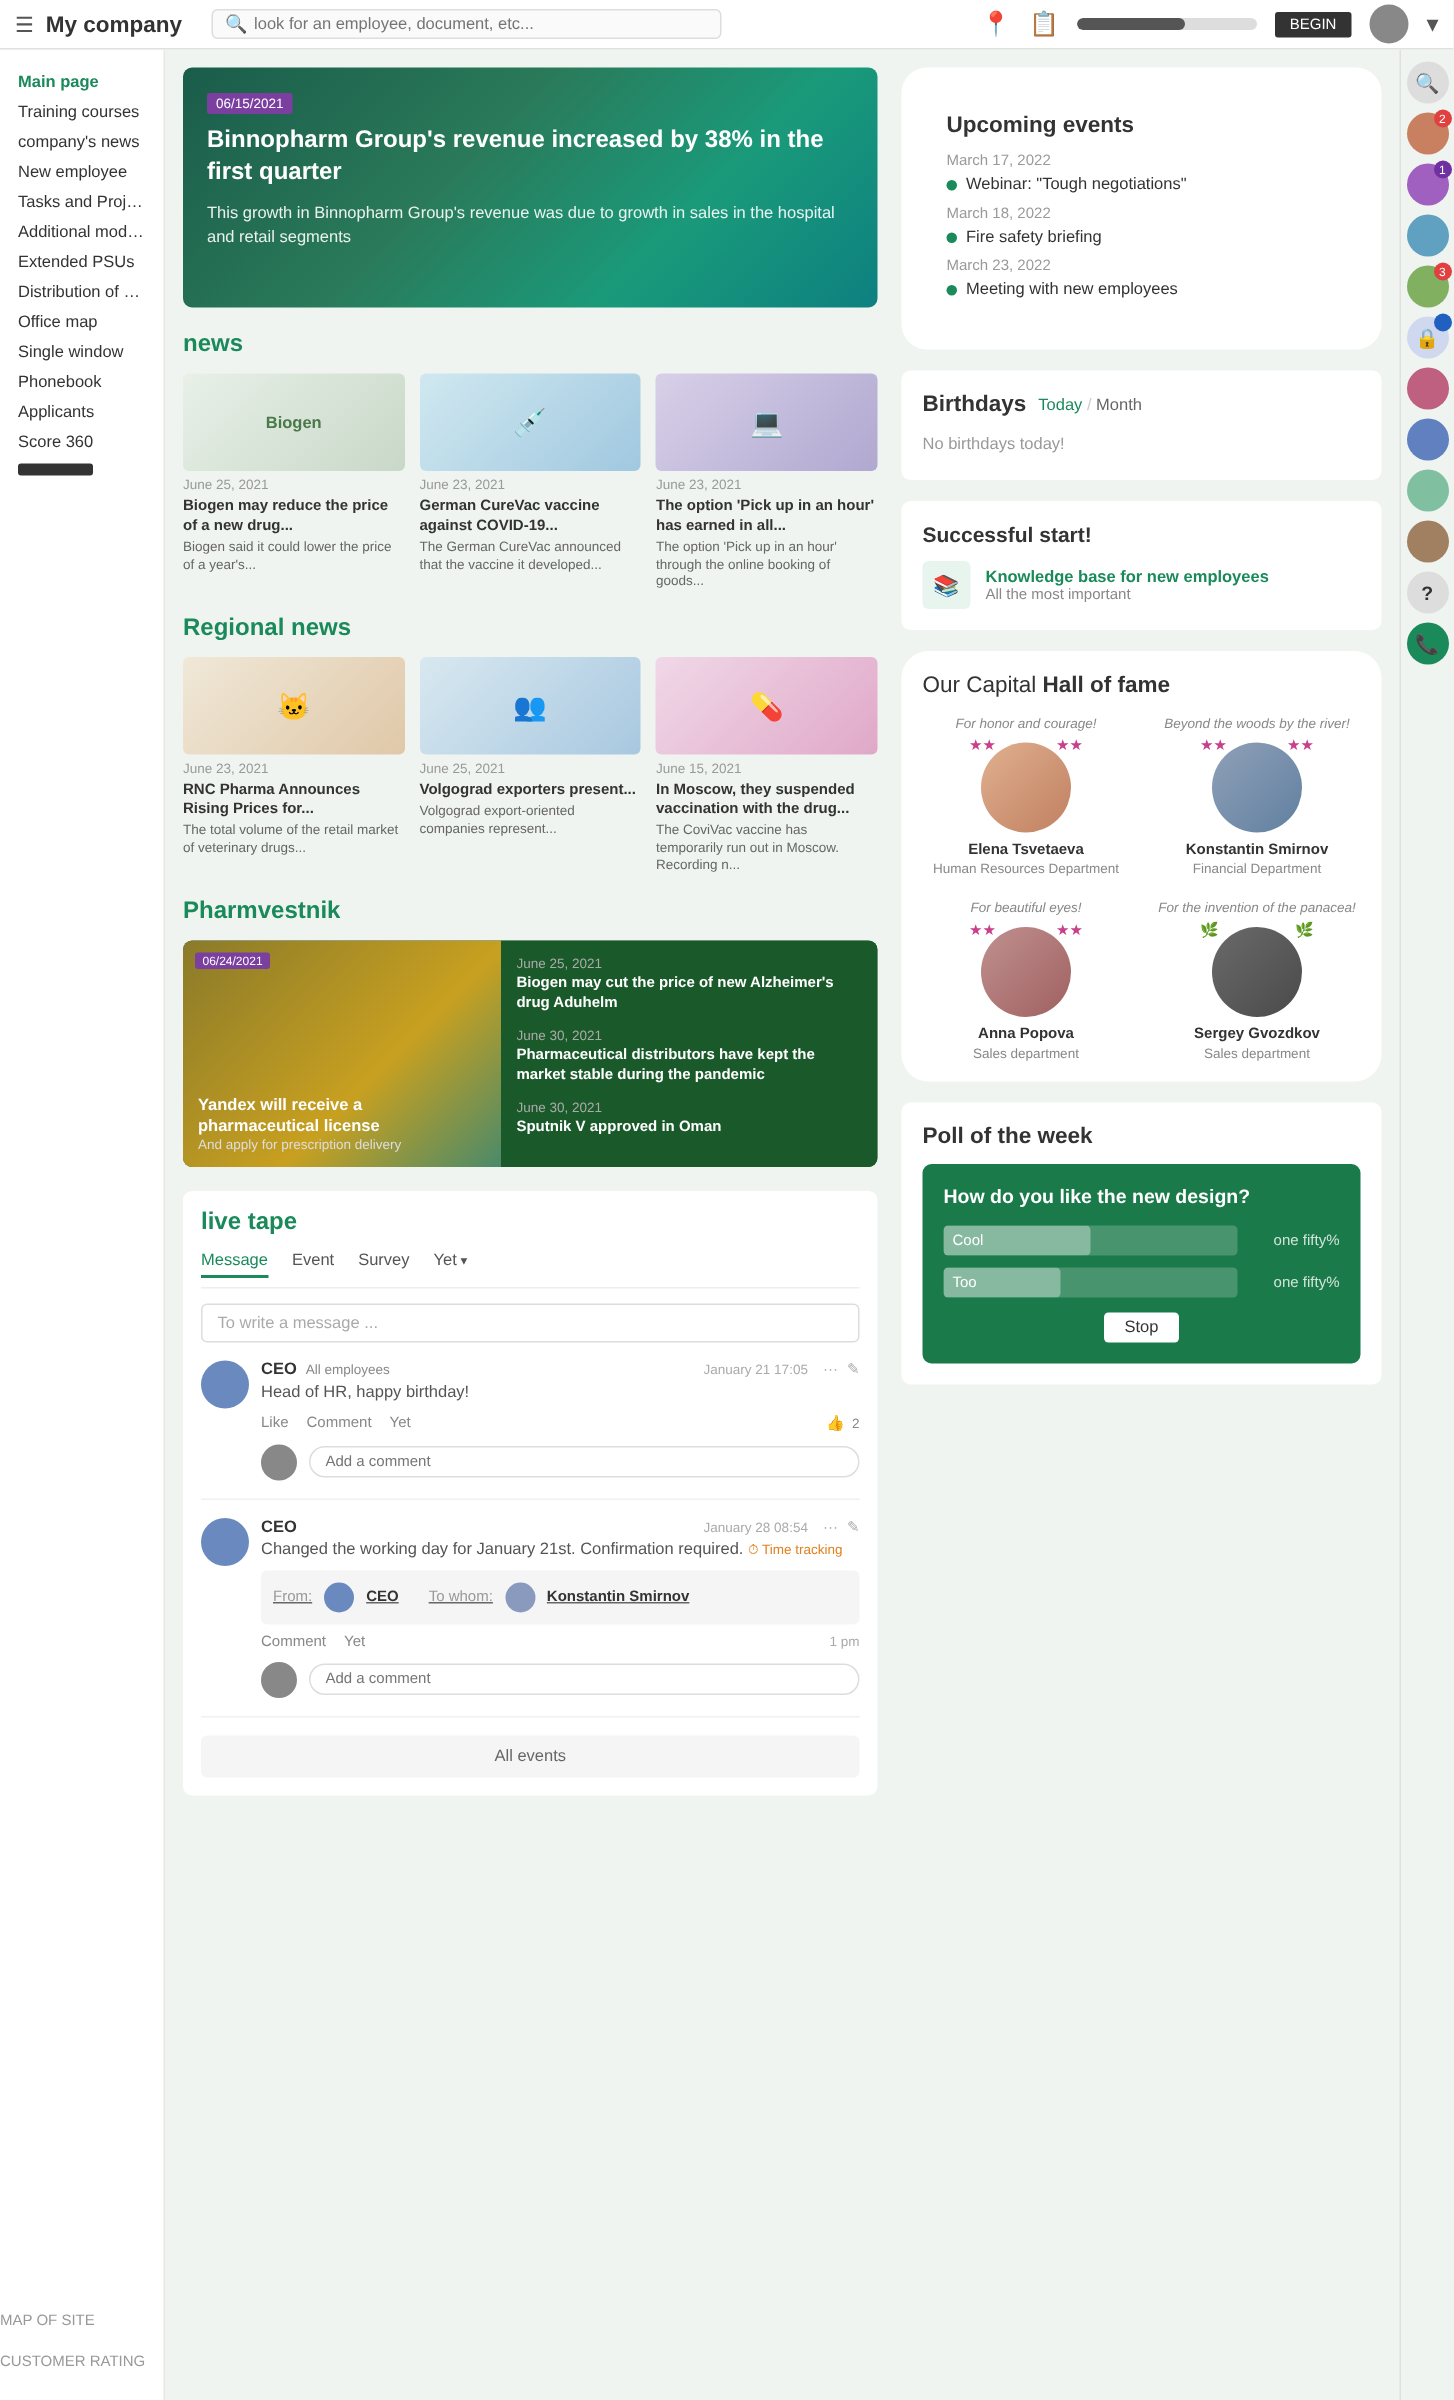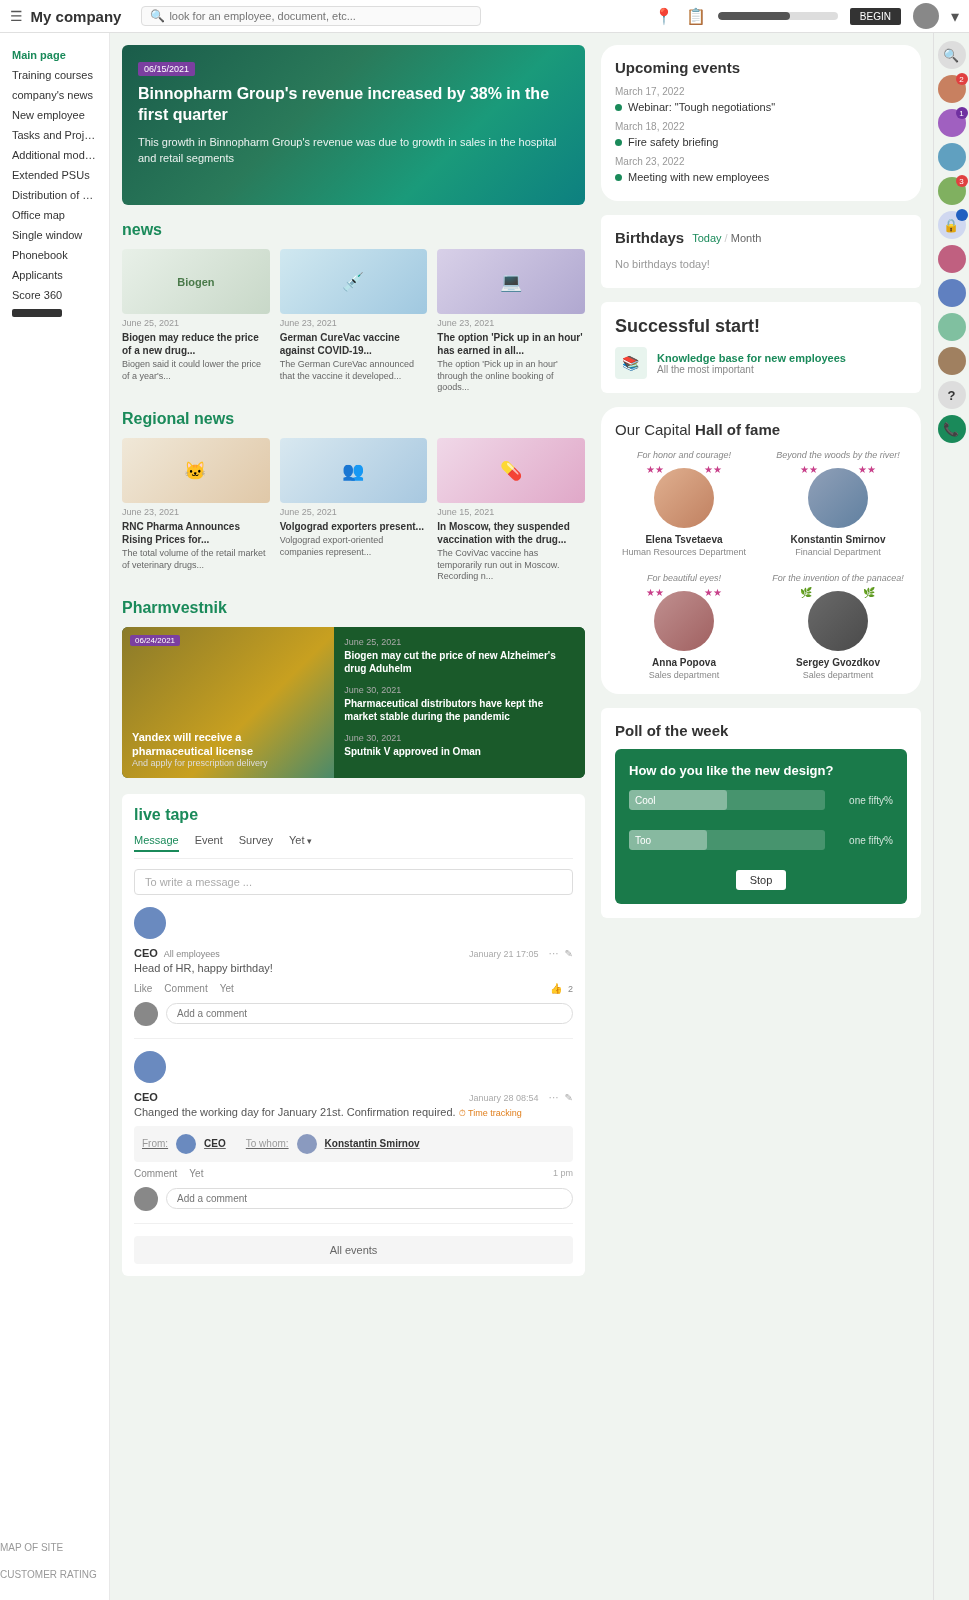--- a/index.html
+++ b/index.html
@@ -147,21 +147,21 @@
     .pharm-article-title { font-size: 10px; font-weight: bold; color: #fff; line-height: 1.3; margin-bottom: 2px; }
 
     
     .live-tape { background: #fff; border-radius: 6px; padding: 12px; margin-bottom: 16px; }
     .live-tape-title { font-size: 16px; color: #1a8a5a; font-weight: bold; margin-bottom: 10px; }
     .live-tape-tabs { display: flex; gap: 16px; border-bottom: 1px solid #eee; margin-bottom: 10px; padding-bottom: 6px; }
     .live-tape-tab { font-size: 11px; color: #555; cursor: pointer; padding-bottom: 4px; }
     .live-tape-tab.active { color: #1a8a5a; border-bottom: 2px solid #1a8a5a; }
     .live-tape-tab.has-arrow::after { content: ' ▾'; font-size: 9px; }
     .write-msg { border: 1px solid #ddd; border-radius: 4px; padding: 6px 10px; color: #aaa; font-size: 11px; margin-bottom: 12px; }
-    .feed-post { display: flex; gap: 8px; margin-bottom: 12px; padding-bottom: 12px; border-bottom: 1px solid #f0f0f0; flex-direction: column; }
+    .feed-post { display: flex; gap: 8px; margin-bottom: 12px; padding-bottom: 12px; border-bottom: 1px solid #f0f0f0; }
     .feed-avatar { width: 32px; height: 32px; border-radius: 50%; background: #8a9abf; flex-shrink: 0; }
     .feed-content { flex: 1; }
     .feed-header { display: flex; align-items: baseline; gap: 6px; margin-bottom: 2px; }
     .feed-author { font-weight: bold; font-size: 11px; color: #333; }
     .feed-audience { font-size: 9px; color: #888; }
     .feed-time { font-size: 9px; color: #aaa; margin-left: auto; }
     .feed-options { font-size: 10px; color: #aaa; cursor: pointer; margin-left: 4px; }
     .feed-edit { font-size: 10px; color: #aaa; cursor: pointer; }
     .feed-body { font-size: 11px; color: #555; line-height: 1.4; margin-bottom: 6px; }
     .feed-actions { display: flex; gap: 12px; font-size: 10px; color: #888; align-items: center; }
@@ -170,37 +170,37 @@
     .like-count { font-size: 9px; color: #888; margin-left: 2px; }
     .comment-area { display: flex; align-items: center; gap: 8px; margin-top: 8px; }
     .comment-input { flex: 1; border: 1px solid #ddd; border-radius: 12px; padding: 4px 10px; font-size: 10px; color: #aaa; }
     .forward-info { background: #f5f5f5; border-radius: 4px; padding: 8px; font-size: 10px; color: #666; margin-bottom: 6px; display: flex; align-items: center; gap: 8px; text-decoration: underline; }
     .forward-avatar { width: 20px; height: 20px; border-radius: 50%; background: #8a9abf; flex-shrink: 0; }
     .forward-name { font-weight: bold; font-size: 10px; color: #333; }
     .time-tracking { color: #e08020; font-size: 9px; }
     .all-events-btn { display: block; text-align: center; padding: 8px; background: #f5f5f5; border: none; border-radius: 4px; width: 100%; cursor: pointer; color: #666; font-size: 11px; margin-top: 8px; }
 
     
-    .upcoming-events { background: #fff; border-radius: 17px; padding: 14px; margin-bottom: 14px; }
+    .upcoming-events { background: #fff; border-radius: 17px; padding: 30px; margin-bottom: 14px; }
     .section-head { font-size: 15px; font-weight: bold; color: #333; margin-bottom: 10px; }
     .event-date-label { font-size: 10px; color: #999; margin: 8px 0 4px; }
     .event-item { display: flex; align-items: flex-start; gap: 6px; margin-bottom: 4px; font-size: 11px; color: #333; }
     .event-dot { width: 7px; height: 7px; border-radius: 50%; background: #1a8a5a; flex-shrink: 0; margin-top: 3px; }
 
     .birthdays-section { background: #fff; border-radius: 6px; padding: 14px; margin-bottom: 14px; }
     .birthdays-header { display: flex; align-items: center; gap: 8px; margin-bottom: 8px; }
     .birthdays-header .section-head { margin-bottom: 0; }
     .birthday-toggle { font-size: 11px; }
     .birthday-toggle span { cursor: pointer; color: #666; }
     .birthday-toggle .sep { color: #ccc; }
     .birthday-toggle .active-toggle { color: #1a8a5a; }
     .no-birthdays { font-size: 11px; color: #999; padding: 4px 0; }
 
     .successful-start { background: #fff; border-radius: 6px; padding: 14px; margin-bottom: 14px; }
-    .successful-start h3 { font-size: 18px; font-weight: bold; color: #333; margin-bottom: 10px; }
+    .successful-start h3 { font-size: 14px; font-weight: bold; color: #333; margin-bottom: 10px; }
     .kb-item { display: flex; align-items: center; gap: 10px; }
     .kb-icon { width: 32px; height: 32px; background: #e8f4ee; border-radius: 4px; display: flex; align-items: center; justify-content: center; font-size: 14px; color: #1a8a5a; flex-shrink: 0; }
     .kb-title { font-size: 11px; color: #1a8a5a; font-weight: bold; }
     .kb-sub { font-size: 10px; color: #888; }
 
     .hall-of-fame { background: #fff; border-radius: 18px; padding: 14px; margin-bottom: 14px; }
     .hall-header { font-size: 15px; margin-bottom: 12px; color: #333; }
     .hall-header strong { font-weight: bold; }
     .hall-grid { display: grid; grid-template-columns: 1fr 1fr; gap: 16px; }
     .hall-item { text-align: center; }
@@ -209,21 +209,21 @@
     .hall-avatar { width: 60px; height: 60px; border-radius: 50%; background: #bbb; }
     .hall-stars { position: absolute; top: -4px; left: -8px; font-size: 10px; color: #c8408a; }
     .hall-stars-right { position: absolute; top: -4px; right: -8px; font-size: 10px; color: #c8408a; }
     .hall-name { font-size: 10px; font-weight: bold; color: #333; margin-bottom: 2px; }
     .hall-dept { font-size: 9px; color: #888; }
 
     .poll-section { background: #fff; border-radius: 6px; padding: 14px; margin-bottom: 14px; }
     .poll-title { font-size: 15px; font-weight: bold; color: #333; margin-bottom: 10px; }
     .poll-card { background: #1a7a4a; border-radius: 6px; padding: 14px; color: #fff; }
     .poll-question { font-size: 13px; font-weight: bold; margin-bottom: 12px; }
-    .poll-option { margin-bottom: 20px; }
+    .poll-option { margin-bottom: 8px; }
     .poll-bar-wrap { display: flex; align-items: center; gap: 8px; }
     .poll-bar-bg { flex: 1; background: rgba(255,255,255,0.2); border-radius: 3px; height: 20px; overflow: hidden; }
     .poll-bar-fill { height: 100%; background: rgba(255,255,255,0.35); border-radius: 3px; display: flex; align-items: center; padding-left: 6px; font-size: 10px; color: #fff; }
     .poll-bar-label { font-size: 10px; color: rgba(255,255,255,0.8); min-width: 60px; text-align: right; }
     .poll-stop-btn { background: #fff; color: #333; border: none; border-radius: 3px; padding: 4px 14px; font-size: 11px; cursor: pointer; display: block; margin: 10px auto 0; }
 
     
     .img-biogen { background: linear-gradient(135deg, #e8f0e8, #c8d8c8); }
     .img-vaccine { background: linear-gradient(135deg, #d0e8f0, #a0c8e0); }
     .img-laptop { background: linear-gradient(135deg, #d8d0e8, #b0a8d0); }

